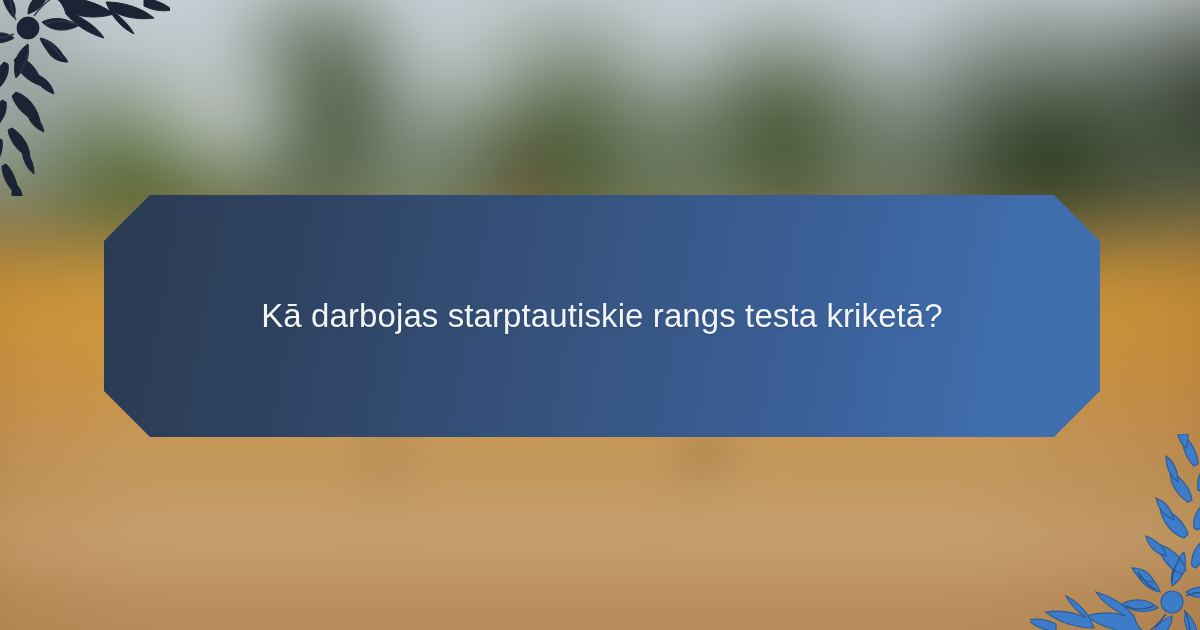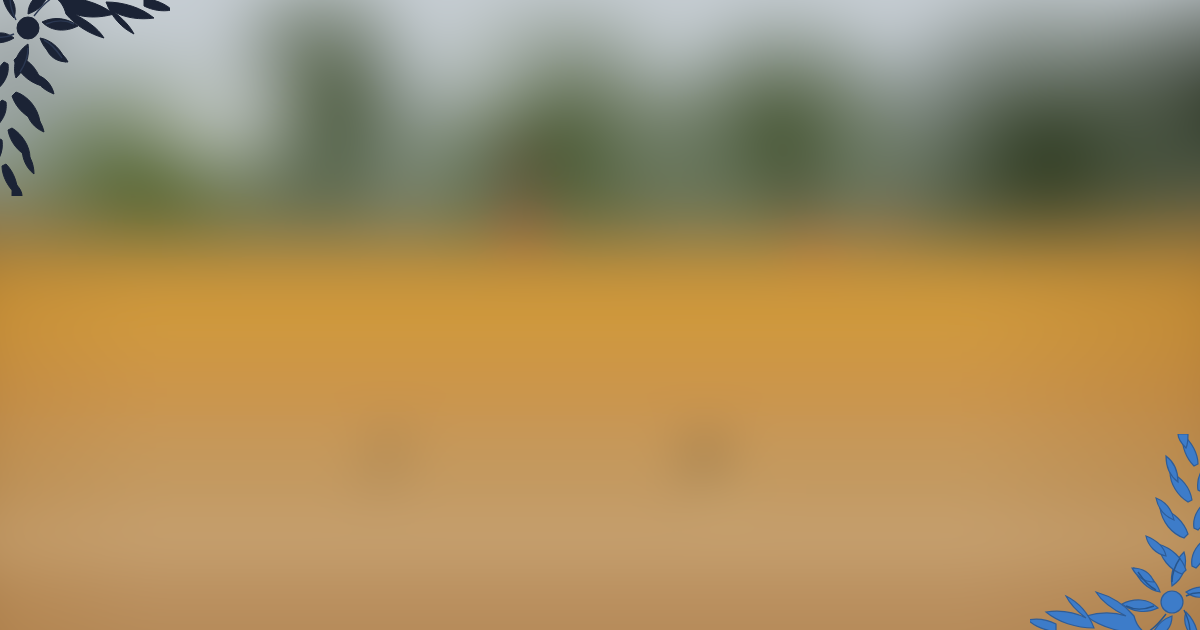--- a/index.html
+++ b/index.html
@@ -232,14 +232,17 @@
           <path d="M52 28 C62 24 72 24 80 28"></path>
           <path d="M50 44 C58 48 64 56 68 62"></path>
           <path d="M34 52 C34 62 30 70 26 76"></path>
           <path d="M20 38 C12 42 6 42 0 40"></path>
           <path d="M22 24 C18 16 16 8 16 2"></path>
         </g>
       </g>
     </svg>
   </div>
 
+  <div class="banner">
+    <h1 class="banner-title">Kā darbojas starptautiskie rangs testa kriketā?</h1>
+  </div>
 
 </div>
 
 </body></html>

